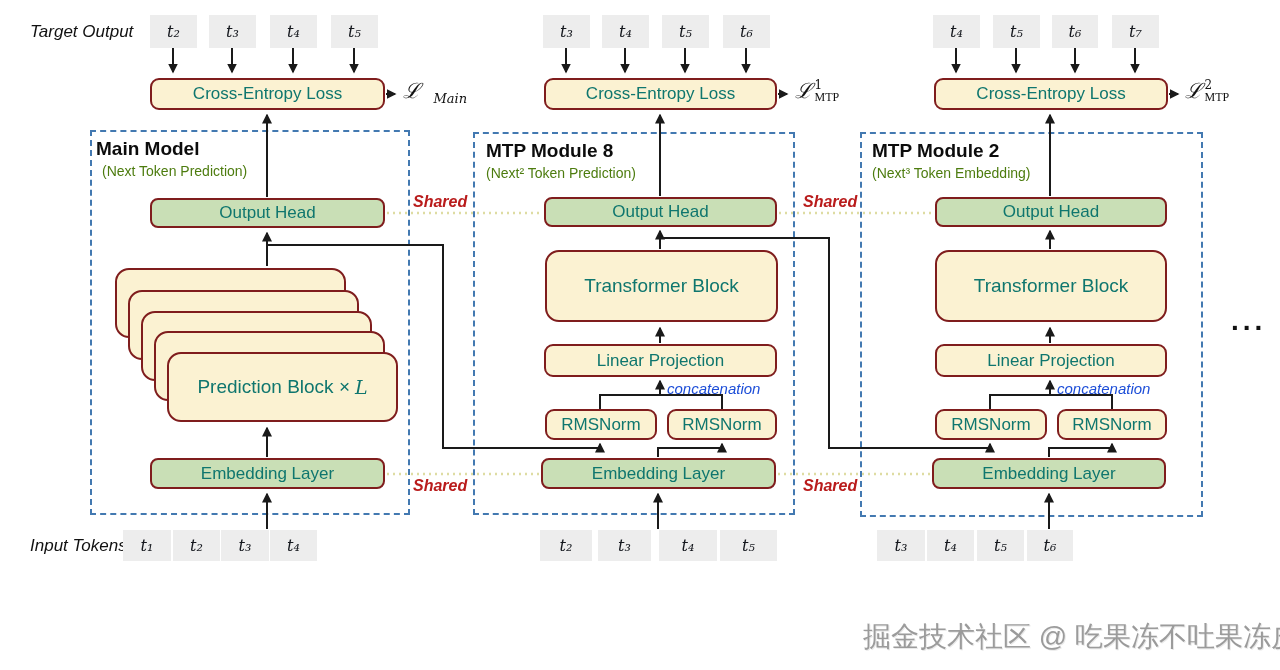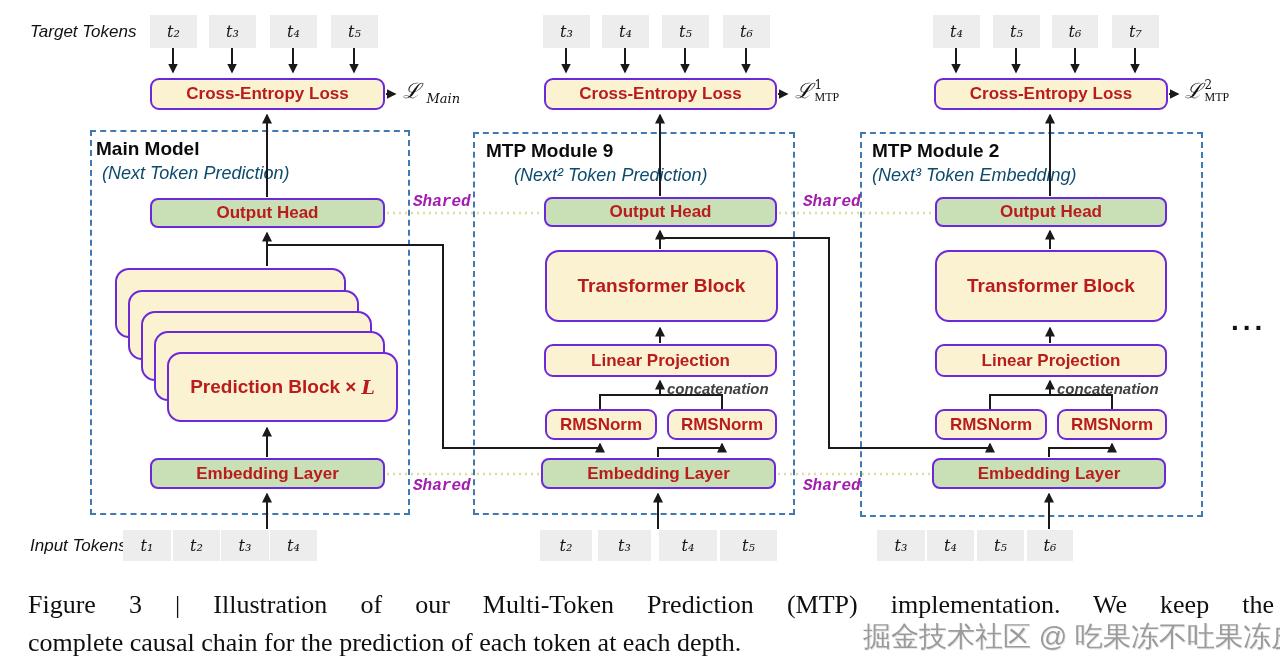--- a/index.html
+++ b/index.html
@@ -9,40 +9,40 @@
   }
   .rowlabel{
     position:absolute;font-style:italic;font-size:17px;font-weight:500;color:#111;
     white-space:nowrap;
   }
   .tok{
     position:absolute;background:#ededed;display:flex;align-items:center;justify-content:center;
     font-family:"DejaVu Serif",serif;font-style:italic;font-size:16px;color:#15181e;
   }
   .box{
-    position:absolute;box-sizing:border-box;border:2px solid #6d28d9;
+    position:absolute;box-sizing:border-box;border:2px solid #7f1d1d;
     display:flex;align-items:center;justify-content:center;
-    font-weight:700;color:#b91c1c;white-space:nowrap;
+    font-weight:400;color:#0f766e;white-space:nowrap;
   }
   .cream{background:#fbf2d2;border-radius:9px;}
   .green{background:#c9dfb6;border-radius:8px;}
   .bigblock{border-radius:14px;font-size:19px;}
   .midtext{font-size:17px;}
   .dashedbox{position:absolute;box-sizing:border-box;border:2px dashed #4379b1;background:transparent;}
   .modtitle{position:absolute;font-weight:700;font-size:19px;color:#0c0c0c;white-space:nowrap;}
-  .modsub{position:absolute;font-style:italic;font-size:18px;color:#0c4a6e;white-space:nowrap;}
+  .modsub{position:absolute;font-size:14px;color:#4d7c0f;white-space:nowrap;}
   .shared{
-    position:absolute;color:#a21caf;font-style:italic;font-weight:600;font-size:16px;white-space:nowrap;font-family:Liberation Mono, monospace;
-  }
-  .concat{position:absolute;font-style:italic;font-size:15px;color:#404040;white-space:nowrap;font-weight:bold;}
+    position:absolute;color:#b91c1c;font-style:italic;font-weight:600;font-size:16px;white-space:nowrap;
+  }
+  .concat{position:absolute;font-style:italic;font-size:15px;color:#1d4ed8;white-space:nowrap;}
   .loss{position:absolute;display:flex;align-items:center;color:#111;}
   .lsym{font-family:"DejaVu Serif",serif;font-style:italic;font-size:21px;line-height:1;}
   .lsubMain{
     font-family:"DejaVu Serif",serif;font-style:italic;font-size:13px;
-    align-self:flex-end;margin-bottom:-4px;margin-left:6px;
+    align-self:flex-end;margin-bottom:-4px;margin-left:13px;
   }
   .lstack{display:inline-flex;flex-direction:column;line-height:1;margin-left:2px;}
   .lsup{font-size:12px;font-family:"DejaVu Serif",serif;}
   .lsubs{font-size:12px;font-family:"Liberation Serif",serif;letter-spacing:0px;}
   .tbvar{font-family:"DejaVu Serif",serif;font-style:italic;margin-left:5px;}
   .ellipsis{position:absolute;font-size:28px;font-weight:900;letter-spacing:4px;color:#111;}
   #caption{
     position:absolute;left:28px;top:586px;width:1246px;
     font-family:"Liberation Serif",serif;font-size:26px;color:#0f0f0f;line-height:38px;
   }
@@ -51,21 +51,21 @@
     position:absolute;left:863px;top:618px;font-size:28px;color:rgba(145,145,145,0.9);
     text-shadow:1px 1px 0 #e9e9e9;white-space:nowrap;
   }
   svg{position:absolute;left:0;top:0;pointer-events:none;}
 </style>
 </head>
 <body>
 
 <div id="canvas">
 
-  <div class="rowlabel" style="left:30px;top:22px;">Target Tokens</div>
+  <div class="rowlabel" style="left:30px;top:22px;">Target Output</div>
   <div class="rowlabel" style="left:30px;top:536px;">Input Tokens</div>
 
   <div class="tok" style="left:150px;top:15px;width:47px;height:33px;">t₂</div>
   <div class="tok" style="left:209px;top:15px;width:47px;height:33px;">t₃</div>
   <div class="tok" style="left:270px;top:15px;width:47px;height:33px;">t₄</div>
   <div class="tok" style="left:331px;top:15px;width:47px;height:33px;">t₅</div>
 
   <div class="tok" style="left:543px;top:15px;width:47px;height:33px;">t₃</div>
   <div class="tok" style="left:602px;top:15px;width:47px;height:33px;">t₄</div>
   <div class="tok" style="left:662px;top:15px;width:47px;height:33px;">t₅</div>
@@ -97,22 +97,22 @@
         <span class="lsup">2</span>
         <span class="lsubs">MTP</span>
       </span>
   </div>
 
   <div class="dashedbox" style="left:90px;top:130px;width:320px;height:385px;"></div>
   <div class="modtitle" style="left:96px;top:138px;">Main Model</div>
   <div class="modsub" style="left:102px;top:163px;">(Next Token Prediction)</div>
 
   <div class="dashedbox" style="left:473px;top:132px;width:322px;height:383px;"></div>
-  <div class="modtitle" style="left:486px;top:140px;">MTP Module 9</div>
-  <div class="modsub" style="left:514px;top:165px;">(Next² Token Prediction)</div>
+  <div class="modtitle" style="left:486px;top:140px;">MTP Module 8</div>
+  <div class="modsub" style="left:486px;top:165px;">(Next² Token Prediction)</div>
 
   <div class="dashedbox" style="left:860px;top:132px;width:343px;height:385px;"></div>
   <div class="modtitle" style="left:872px;top:140px;">MTP Module 2</div>
   <div class="modsub" style="left:872px;top:165px;">(Next³ Token Embedding)</div>
 
   <div class="box green midtext" style="left:150px;top:198px;width:235px;height:30px;">Output Head</div>
   <div class="box green midtext" style="left:544px;top:197px;width:233px;height:30px;">Output Head</div>
   <div class="box green midtext" style="left:935px;top:197px;width:232px;height:30px;">Output Head</div>
 
   <div class="box cream bigblock" style="left:115px;top:268px;width:231px;height:70px;"></div>
@@ -215,20 +215,16 @@
       <path d="M1049,529 V494" marker-end="url(#ah)"></path>
     </g>
     <g stroke="#dedca2" stroke-width="2.5" stroke-dasharray="2 4" fill="none">
       <path d="M387,213 H542"></path>
       <path d="M779,213 H933"></path>
       <path d="M387,474 H539"></path>
       <path d="M778,474 H930"></path>
     </g>
   </svg>
 
-  <div id="caption">
-    <div class="just">Figure 3 | Illustration of our Multi-Token Prediction (MTP) implementation.  We keep the</div>
-    <div>complete causal chain for the prediction of each token at each depth.</div>
-  </div>
 
   <div id="watermark">掘金技术社区 @ 吃果冻不吐果冻皮</div>
 
 </div>
 
 </body></html>

